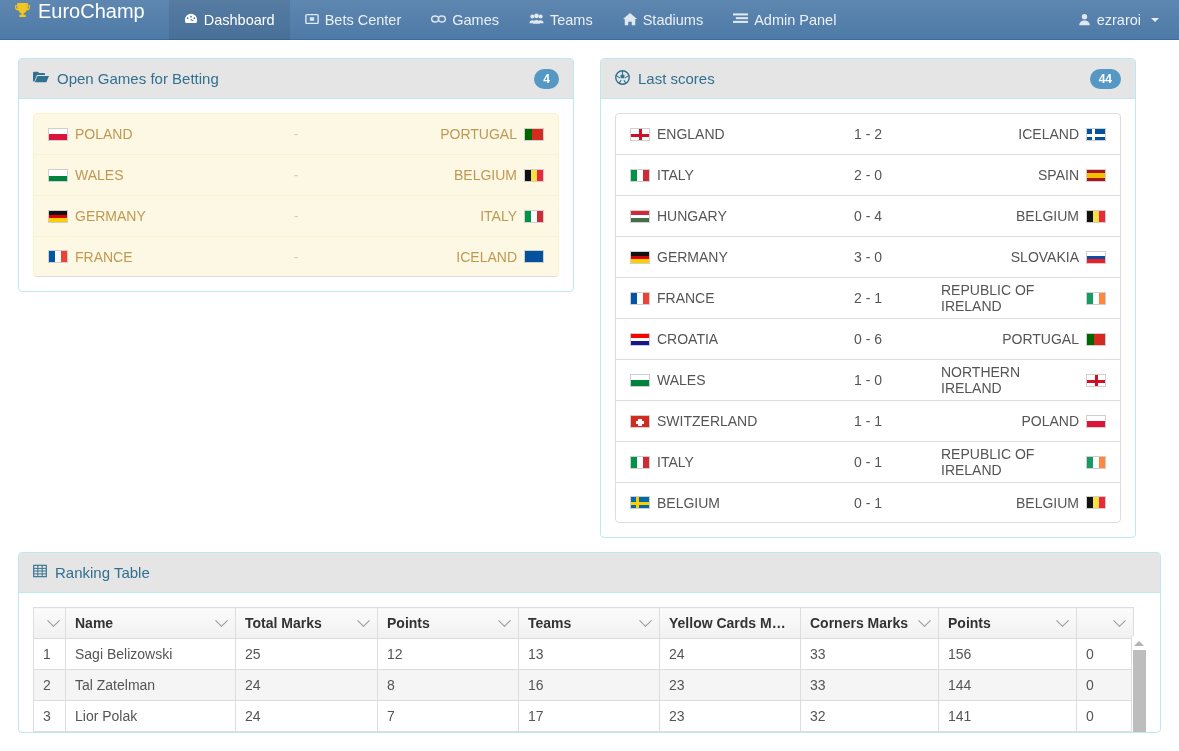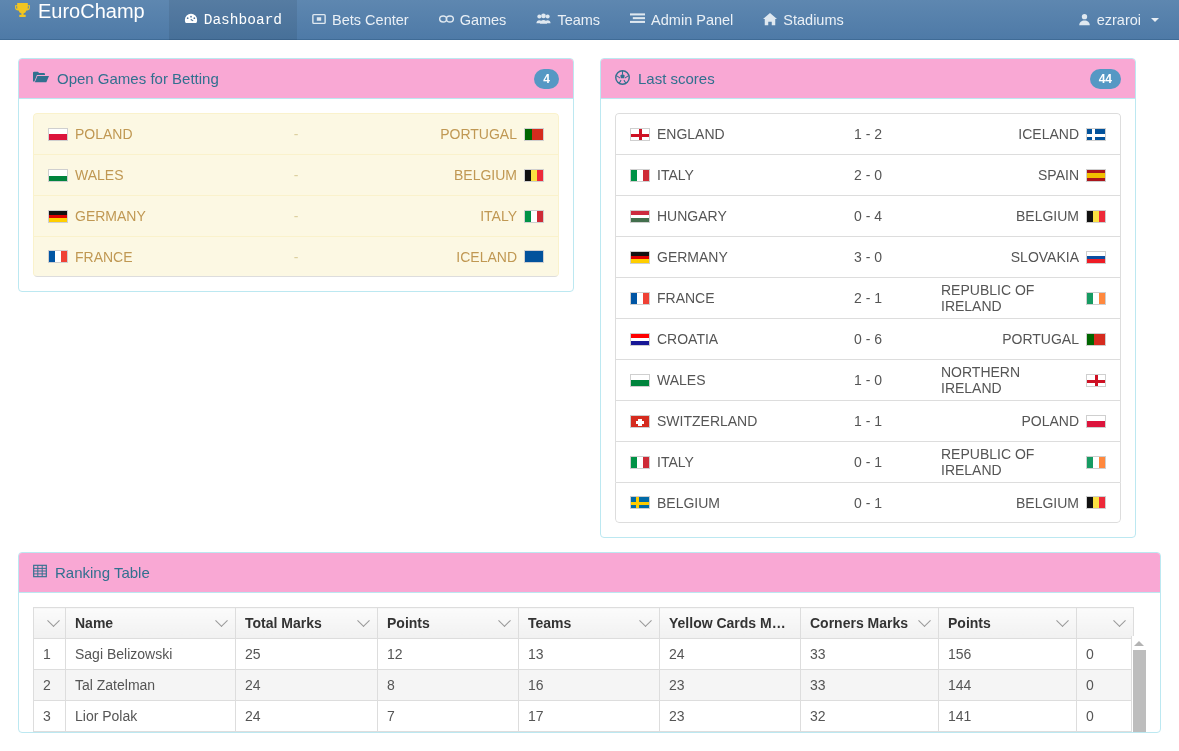--- a/index.html
+++ b/index.html
@@ -39,21 +39,21 @@
     color: #eaf0f6;
     font-size: 14.5px;
     display: flex;
     align-items: center;
     gap: 6px;
     padding: 0 15px;
     height: 40px;
     text-decoration: none;
     white-space: nowrap;
   }
-  .navlink.active { background: rgba(0,0,0,0.08); color: #ffffff; font-family: Liberation Mono, monospace; }
+  .navlink.active { background: rgba(0,0,0,0.08); color: #ffffff; }
   .navlink .ico { font-size: 13px; line-height: 1; display: inline-block; }
   .navright {
     position: absolute;
     right: 14px;
     top: 0; height: 40px;
     display: flex; align-items: center;
   }
   .navright .navlink { padding: 0 6px; }
   .caret {
     display: inline-block;
@@ -67,21 +67,21 @@
   
   .content { padding: 0; }
   .row { display: flex; }
 
   .panel {
     background: #ffffff;
     border: 1px solid #bce8f1;
     border-radius: 4px;
   }
   .panel-heading {
-    background: #f9a8d4;
+    background: #e5e5e5;
     border-bottom: 1px solid #bce8f1;
     color: #31708f;
     padding: 9px 14px;
     border-radius: 3px 3px 0 0;
     display: flex;
     align-items: center;
     height: 40px;
   }
   .panel-title {
     font-size: 15px;
@@ -273,35 +273,35 @@
             <circle cx="4" cy="4" r="2.4" fill="#dfe8f0"></circle>
             <circle cx="14" cy="4" r="2.4" fill="#dfe8f0"></circle>
             <circle cx="9" cy="3.3" r="2.8" fill="#dfe8f0"></circle>
             <path d="M0.5 12c0-2.2 1.6-3.6 3.5-3.6S7.5 9.8 7.5 12zM10.5 12c0-2.2 1.6-3.6 3.5-3.6s3.5 1.4 3.5 3.6zM4.7 12.6c0-2.6 1.9-4.3 4.3-4.3s4.3 1.7 4.3 4.3z" fill="#dfe8f0"></path>
           </svg>
       </span>
       <span>Teams</span>
     </a>
     <a class="navlink" href="#">
       <span class="ico">
+        <svg width="14" height="14" viewBox="0 0 16 16">
+            <path fill="#dfe8f0" d="M8 1L0 8h2v7h4v-4h4v4h4V8h2z"></path>
+          </svg>
+      </span>
+      <span>Stadiums</span>
+    </a>
+    <a class="navlink" href="#">
+      <span class="ico">
         <svg width="15" height="14" viewBox="0 0 16 14">
             <rect x="0" y="1" width="16" height="2.2" fill="#dfe8f0"></rect>
             <rect x="3" y="5" width="13" height="2.2" fill="#dfe8f0"></rect>
             <rect x="0" y="9" width="16" height="2.2" fill="#dfe8f0"></rect>
           </svg>
       </span>
       <span>Admin Panel</span>
-    </a>
-    <a class="navlink" href="#">
-      <span class="ico">
-        <svg width="14" height="14" viewBox="0 0 16 16">
-            <path fill="#dfe8f0" d="M8 1L0 8h2v7h4v-4h4v4h4V8h2z"></path>
-          </svg>
-      </span>
-      <span>Stadiums</span>
     </a>
   </div>
 
   <div class="navright">
     <a class="navlink" href="#">
       <span class="ico">
         <svg width="13" height="13" viewBox="0 0 16 16">
             <circle cx="8" cy="4.5" r="3.3" fill="#dfe8f0"></circle>
             <path d="M1.5 15c0-3.6 2.9-5.8 6.5-5.8s6.5 2.2 6.5 5.8z" fill="#dfe8f0"></path>
           </svg>

